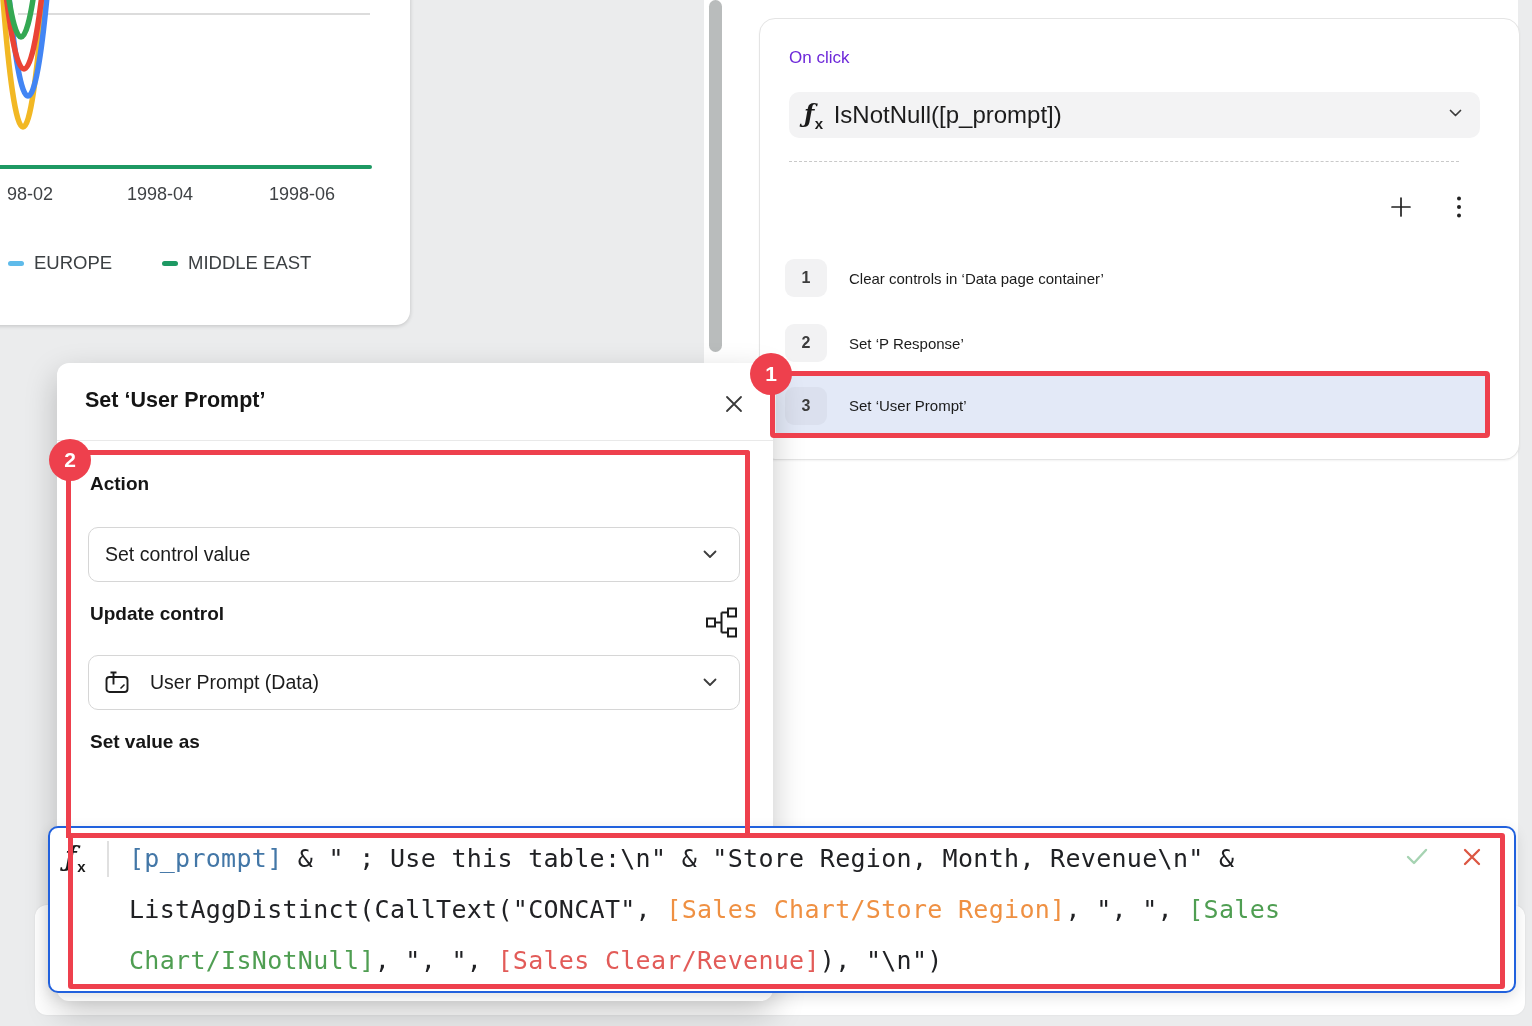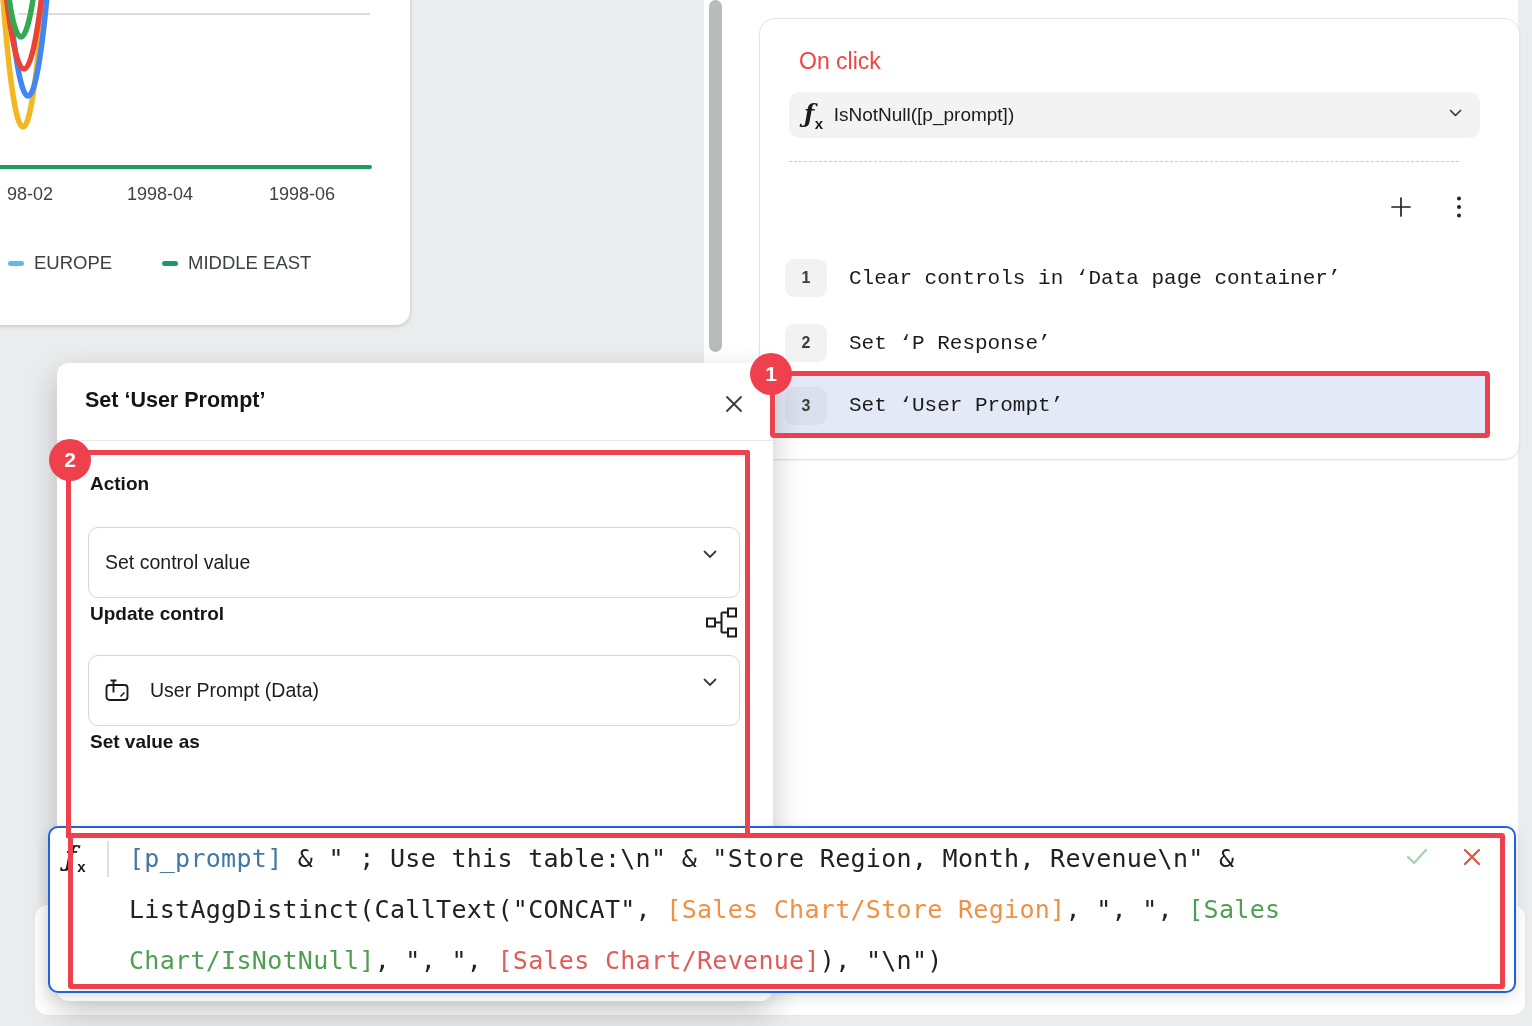--- a/index.html
+++ b/index.html
@@ -17,46 +17,46 @@
   .chart-axis{left:16px;top:181px;width:374px;height:3.5px;background:#1d9963;border-radius:2px;}
   .tick{top:200px;font-size:18px;color:#3f4245;transform:translateX(-50%);white-space:nowrap;}
   .legend-item{top:268px;display:flex;align-items:center;gap:10px;font-size:18.5px;color:#3c4043;}
   .swatch{width:16px;height:5px;border-radius:2.5px;display:inline-block;}
 
   
   .scroll-thumb{left:709px;top:0;width:13px;height:352px;background:#b9bcbc;border-radius:7px;z-index:2;}
 
   
   .right-card{left:759px;top:18px;width:759px;height:440px;background:#fff;border:1px solid #e4e4e4;border-radius:16px;box-shadow:0 1px 2px rgba(0,0,0,.05);z-index:2;}
-  .onclick-label{left:39px;top:29px;font-size:23px;color:#ef4444;}
+  .onclick-label{left:29px;top:29px;font-size:17px;color:#6d28d9;}
   .cond-dd{left:29px;top:73px;width:691px;height:46px;background:#f3f3f4;border-radius:10px;display:flex;align-items:center;}
   .cond-dd .fx{margin-left:15px;}
-  .cond-dd .val{margin-left:11px;font-size:19px;color:#1c1c1c;}
+  .cond-dd .val{margin-left:11px;font-size:24px;color:#1c1c1c;}
   .cond-dd .chev{position:absolute;right:18px;top:17px;}
   .dashed{left:29px;top:142px;width:670px;border-top:1.5px dashed #c9c9c9;height:0;}
   .sec-head{left:29px;top:172px;width:700px;height:32px;display:flex;align-items:center;}
   .sec-chev{margin-left:7px;}
   .sec-title{margin-left:28px;font-size:19.5px;font-weight:600;color:#191919;}
   .icon-btn{width:30px;height:30px;display:flex;align-items:center;justify-content:center;border-radius:6px;}
   .plus-btn{left:626px;top:173px;}
   .kebab-btn{left:684px;top:173px;}
   .step-row{left:16px;width:711px;height:48px;display:flex;align-items:center;}
   .row1{top:235px;} .row2{top:300px;}
   .row3-hl{left:16px;top:357px;width:711px;height:59px;background:#e3e9f7;border-radius:2px;display:flex;align-items:center;}
   .step-badge{width:42px;height:38px;background:#f2f2f3;border-radius:9px;margin-left:9px;display:flex;align-items:center;justify-content:center;font-size:16px;font-weight:700;color:#3c3c3c;flex:none;}
   .row3-hl .step-badge{background:rgba(0,0,0,0.035);}
-  .step-label{margin-left:22px;font-size:21px;color:#1b1b1b;white-space:nowrap;font-family:Liberation Mono, monospace;}
+  .step-label{margin-left:22px;font-size:15px;color:#1b1b1b;white-space:nowrap;}
 
   
   .modal{left:57px;top:363px;width:716px;height:638px;background:#fff;border-radius:12px;box-shadow:0 12px 32px rgba(0,0,0,.22);z-index:4;}
   .modal-title{left:28px;top:25px;font-size:21.5px;font-weight:700;color:#141414;}
   .modal-close{left:664px;top:28px;width:26px;height:26px;display:flex;align-items:center;justify-content:center;}
   .modal-div{left:0;top:77px;width:716px;border-top:1.5px solid #e9e9e9;height:0;}
   .fld-label{left:33px;font-size:19px;font-weight:700;color:#161616;}
-  .dd{left:31px;width:652px;height:71px;background:#fff;border:1.5px solid #d6d6d6;border-radius:10px;display:flex;align-items:center;box-sizing:border-box;}
+  .dd{left:31px;width:652px;height:55px;background:#fff;border:1.5px solid #d6d6d6;border-radius:10px;display:flex;align-items:center;box-sizing:border-box;}
   .dd .val{margin-left:16px;font-size:19.5px;color:#1c1c1c;}
   .dd .chev{position:absolute;right:22px;top:22px;}
   .dd .lead-ico{margin-left:14px;}
   .dd .lead-ico + .val{margin-left:19px;}
   .orgchart-btn{left:644px;top:239px;width:40px;height:40px;display:flex;align-items:center;justify-content:center;}
 
   
   .formula-pop{left:48px;top:826px;width:1468px;height:167px;background:#fff;border:2.5px solid #2161dd;border-radius:10px;box-sizing:border-box;z-index:5;box-shadow:0 4px 14px rgba(0,0,0,.12);}
   .fpop-fx{left:15px;top:13px;}
   .fpop-div{left:57px;top:13px;width:1.5px;height:36px;background:#e0e0e0;}
@@ -201,21 +201,21 @@
 
     <div class="abs fld-label" style="top:368px">Set value as</div>
   </div>
 
   <div class="abs formula-pop">
     <span class="abs fpop-fx fx"><i>ƒ</i><sub>x</sub></span>
     <div class="abs fpop-div"></div>
     <div class="abs code">
       <div class="ln"><span class="tk-blue">[p_prompt]</span><span class="tk-plain"> &amp; " ; Use this table:\n" &amp; "Store Region, Month, Revenue\n" &amp;</span></div>
       <div class="ln"><span class="tk-plain">ListAggDistinct(CallText("CONCAT", </span><span class="tk-orange">[Sales Chart/Store Region]</span><span class="tk-plain">, ", ", </span><span class="tk-green">[Sales</span></div>
-      <div class="ln"><span class="tk-green">Chart/IsNotNull]</span><span class="tk-plain">, ", ", </span><span class="tk-red">[Sales Chart/Revenue]</span><span class="tk-plain">), "\n")</span></div>
+      <div class="ln"><span class="tk-green">Chart/IsNotNull]</span><span class="tk-plain">, ", ", </span><span class="tk-red">[Sales Clear/Revenue]</span><span class="tk-plain">), "\n")</span></div>
     </div>
     <span class="abs fcheck">
       <svg width="24" height="20" viewBox="0 0 24 20">
           <polyline points="3,10 9,16 21,3" fill="none" stroke="#a6d3b2" stroke-width="2.4" stroke-linecap="round" stroke-linejoin="round"></polyline>
         </svg>
     </span>
     <span class="abs fcancel">
       <svg width="18" height="18" viewBox="0 0 18 18">
           <path d="M2 2 L16 16 M16 2 L2 16" stroke="#dc5743" stroke-width="2.3" stroke-linecap="round"></path>
         </svg>

